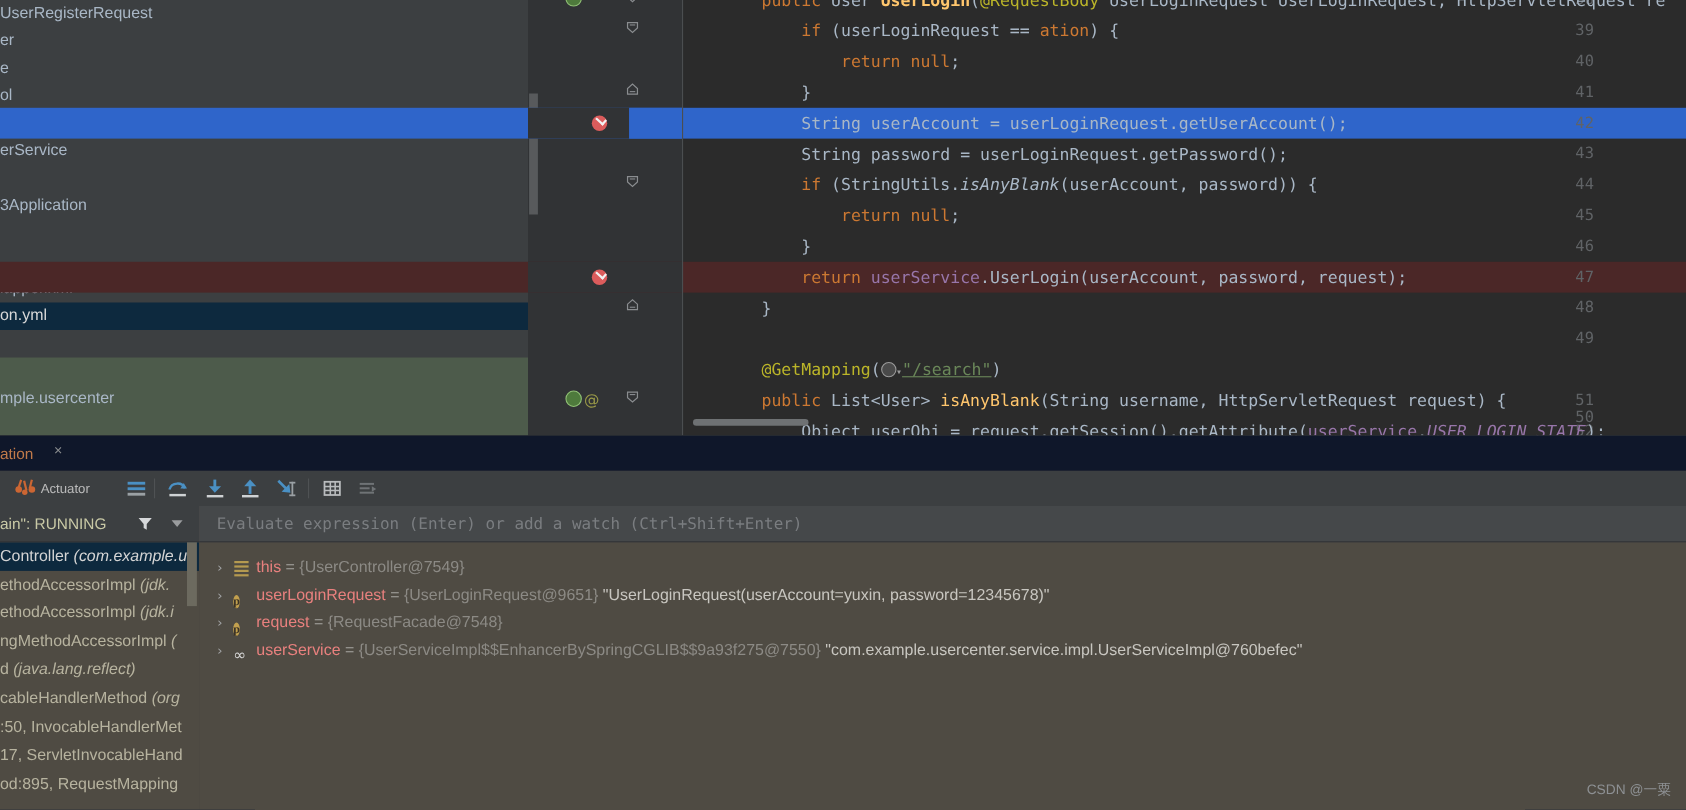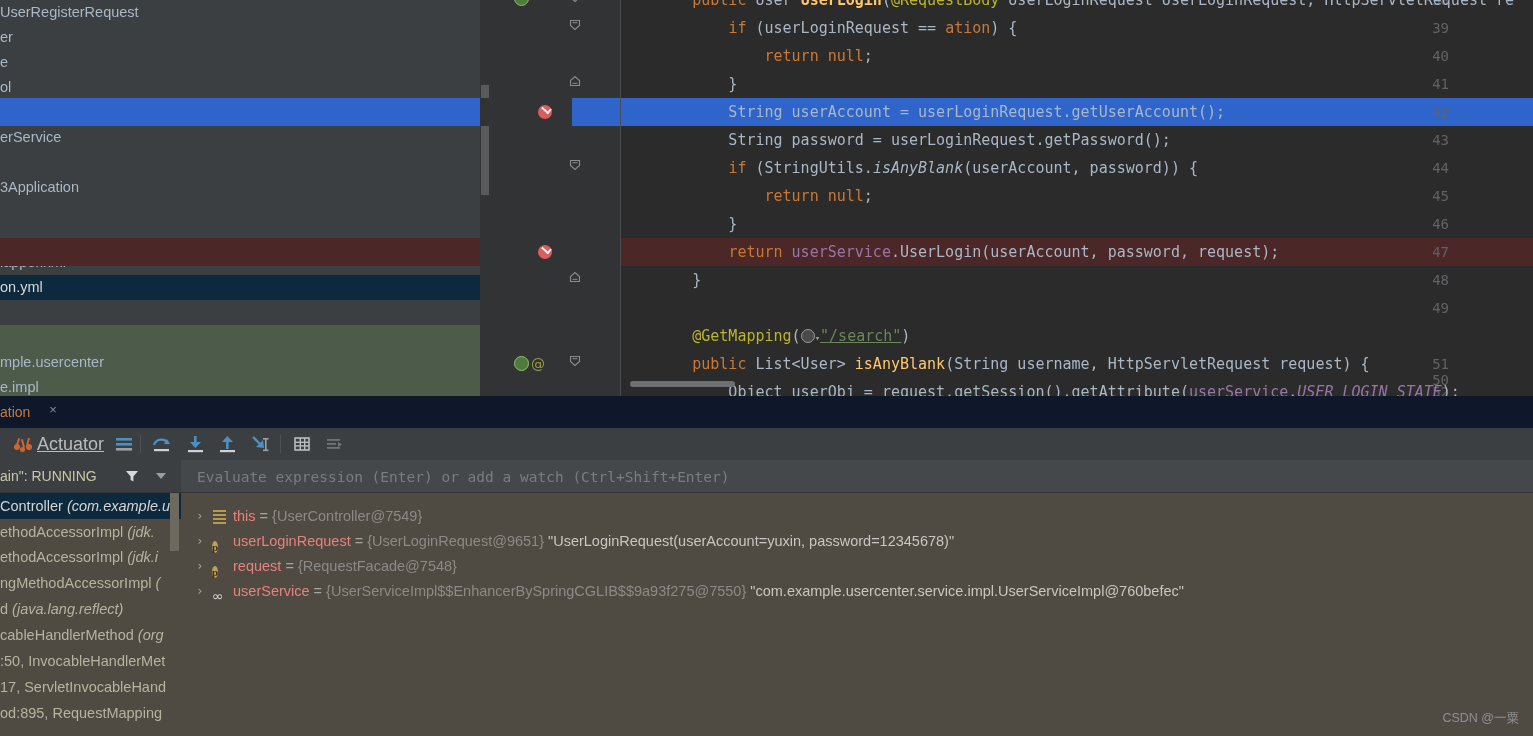--- a/index.html
+++ b/index.html
@@ -237,24 +237,23 @@
     position: absolute;
     left: 0; top: 32px;
     width: 1533px; height: 32px;
     background: #3c3f41;
     border-bottom: 1px solid #323437;
   }
   .actuator {
     position: absolute;
     left: 14px; top: 5px;
     height: 22px; line-height: 22px;
-    font-size: 18px;
+    font-size: 12px;
     color: #bbbbbb;
     white-space: nowrap;
-    text-decoration: underline;
   }
   .actuator-glyph {
     display: inline-block;
     width: 18px; height: 14px;
     position: relative;
     vertical-align: -2px;
     margin-right: 5px;
   }
   .actuator-glyph span {
     position: absolute;
@@ -431,21 +430,20 @@
     <div class="tree-row" style="top: 0px;"><span>UserRegisterRequest</span></div>
         <div class="tree-row" style="top: 25px;"><span>er</span></div>
         <div class="tree-row" style="top: 50px;"><span>e</span></div>
         <div class="tree-row" style="top: 75px;"><span>ol</span></div>
         <div class="tree-row" style="top: 100px;"><span>UserServiceImpl</span></div>
         <div class="tree-row" style="top: 125px;"><span>erService</span></div>
         <div class="tree-row" style="top: 175px;"><span>3Application</span></div>
         <div class="tree-row" style="top: 250px;"><span>lapper.xml</span></div>
         <div class="tree-row selected" style="top: 275px;"><span>on.yml</span></div>
         <div class="tree-row" style="top: 350px; background: transparent;"><span>mple.usercenter</span></div>
-        <div class="tree-row" style="top: 375px; background: transparent;"><span>e.impl</span></div>
       </div>
 
     <div class="gutter">
       <div class="gutter-marks-scroll">
         <div class="gutter-scrollbar-thumb"></div>
       </div>
     </div>
 
     <div class="row-bg cur" style="top:98px;"></div>
     <div class="row-bg exec" style="top:238px;"></div>

